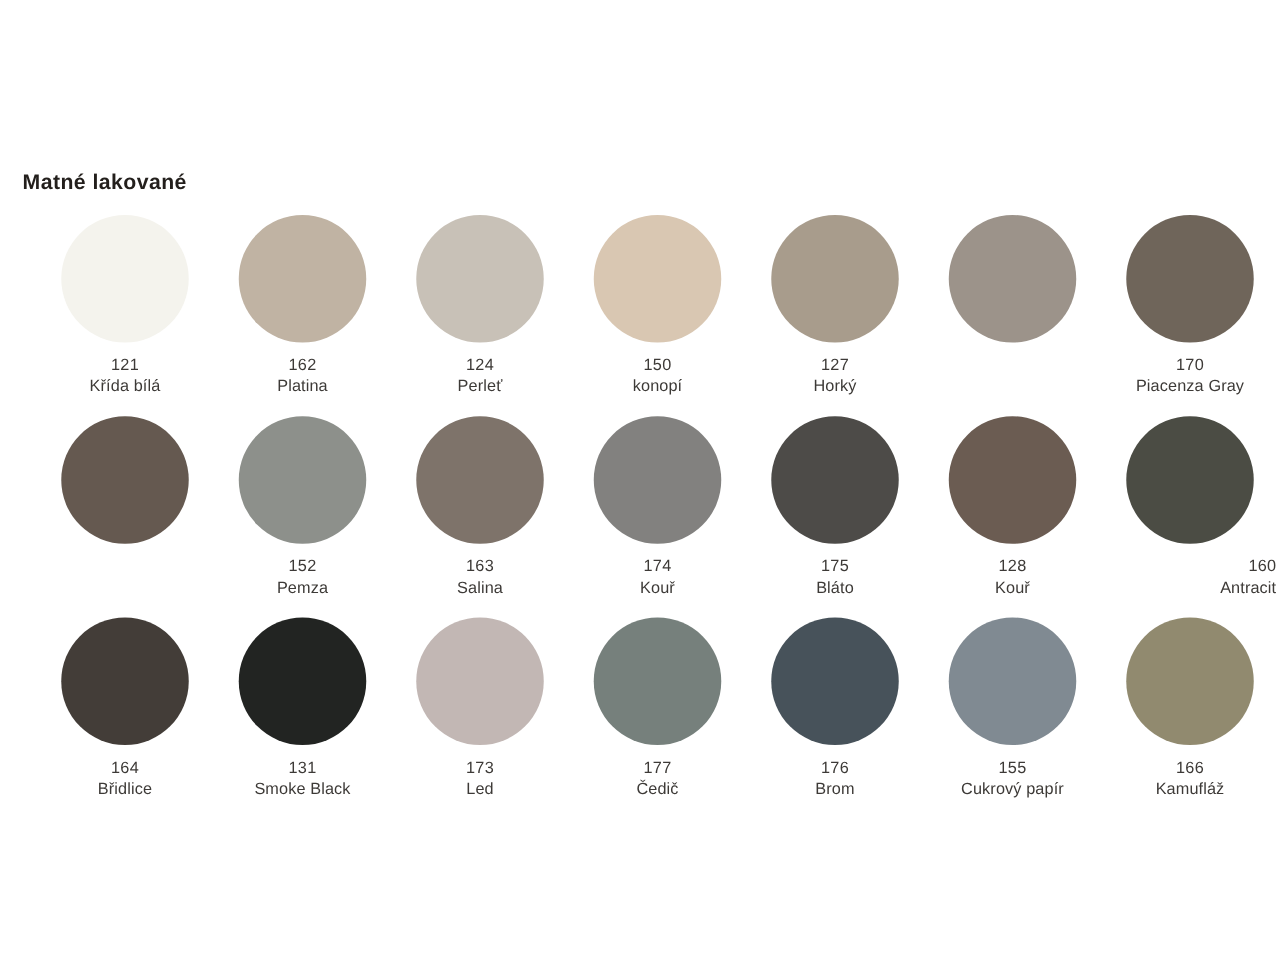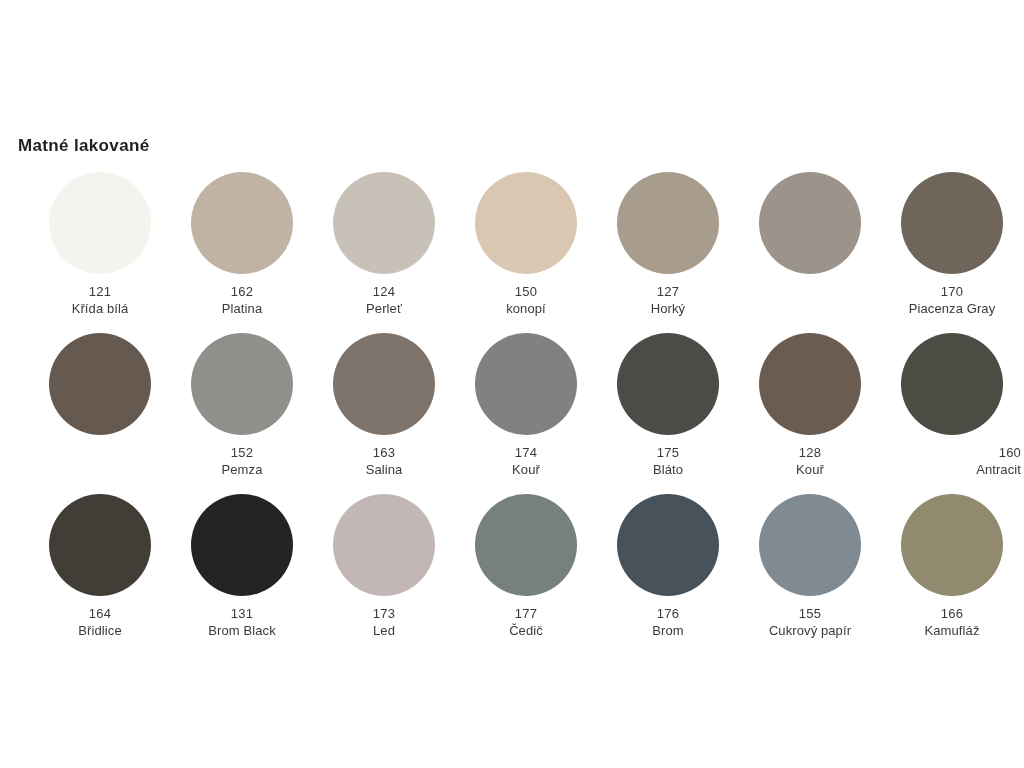--- a/index.html
+++ b/index.html
@@ -190,21 +190,21 @@
           <div class="swatch-circle" style="width: 102px; height: 102px; background-color: rgb(67, 61, 56);"></div>
           <div class="swatch-meta">
             <span class="swatch-code">164</span>
             <span class="swatch-name">Břidlice</span>
           </div>
         </div>
         <div class="swatch-cell" style="left: 142px;">
           <div class="swatch-circle" style="width: 102px; height: 102px; background-color: rgb(34, 36, 34);"></div>
           <div class="swatch-meta">
             <span class="swatch-code">131</span>
-            <span class="swatch-name">Brom Black</span>
+            <span class="swatch-name">Smoke Black</span>
           </div>
         </div>
         <div class="swatch-cell" style="left: 284px;">
           <div class="swatch-circle" style="width: 102px; height: 102px; background-color: rgb(194, 183, 180);"></div>
           <div class="swatch-meta">
             <span class="swatch-code">173</span>
             <span class="swatch-name">Led</span>
           </div>
         </div>
         <div class="swatch-cell" style="left: 426px;">

